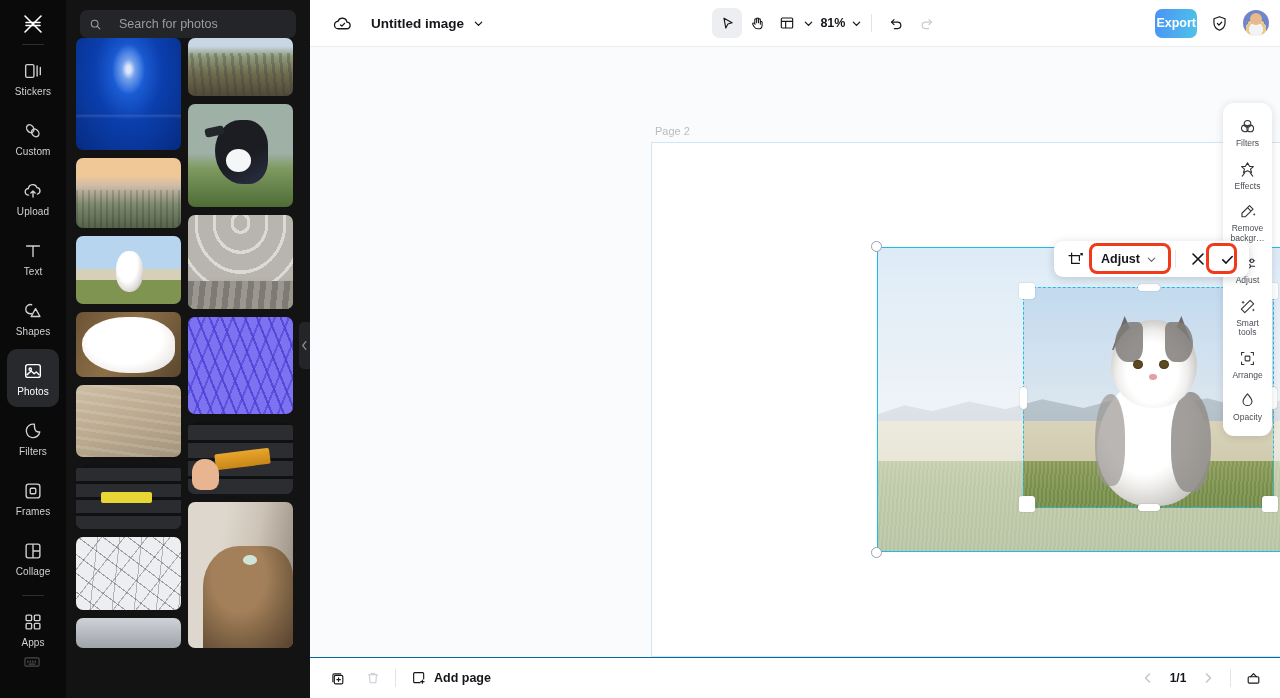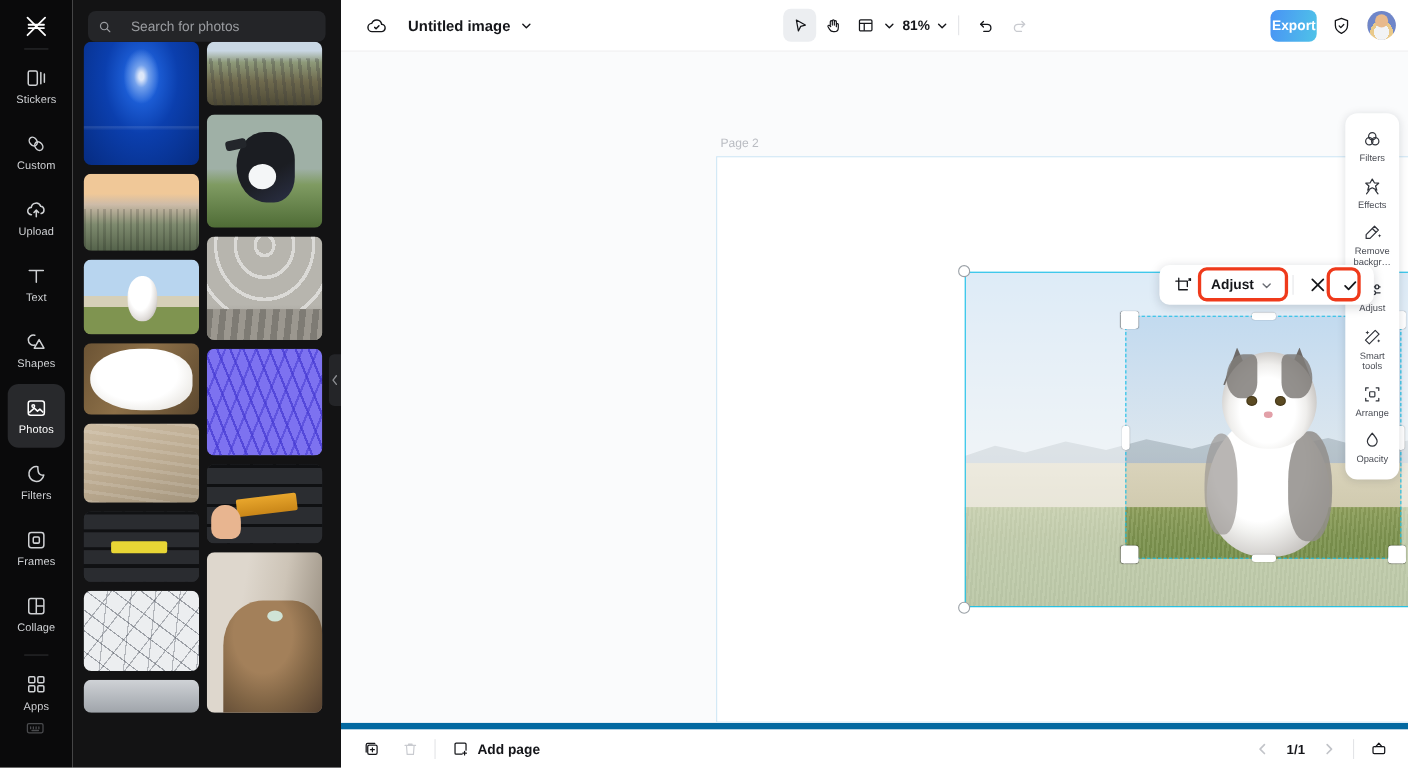--- a/index.html
+++ b/index.html
@@ -195,21 +195,21 @@
     position:absolute; right:8px; top:56px; width:49px; padding:8px 0;
     background:#fff; border-radius:11px; box-shadow:0 1px 8px rgba(16,24,40,.13);
     display:flex; flex-direction:column; align-items:center; z-index:15;
   }
   .rr-item { width:44px; padding:6px 0 5px; display:flex; flex-direction:column;
              align-items:center; gap:3px; cursor:pointer; }
   .rr-item .lbl { font-size:8.5px; color:#4a4d55; line-height:9.5px; text-align:center; width:42px; }
 
   
   .bottombar {
-    height:41px; flex:0 0 41px; border-top:6px solid #0369a1; background:#fff;
+    height:41px; flex:0 0 41px; border-top:1px solid #0369a1; background:#fff;
     display:flex; align-items:center; padding:0 14px 0 14px;
   }
   .bb-btn { width:26px; height:26px; display:flex; align-items:center; justify-content:center; cursor:pointer; }
   .addpage { display:flex; align-items:center; gap:7px; cursor:pointer; margin-left:6px;
              font-size:12.5px; color:#15161a; font-weight:700; }
   .pages { display:flex; align-items:center; gap:4px; }
   .pageno { font-size:12px; color:#15161a; font-weight:700; min-width:26px; text-align:center; }
   svg { display:block; }
 </style>
 </head>

